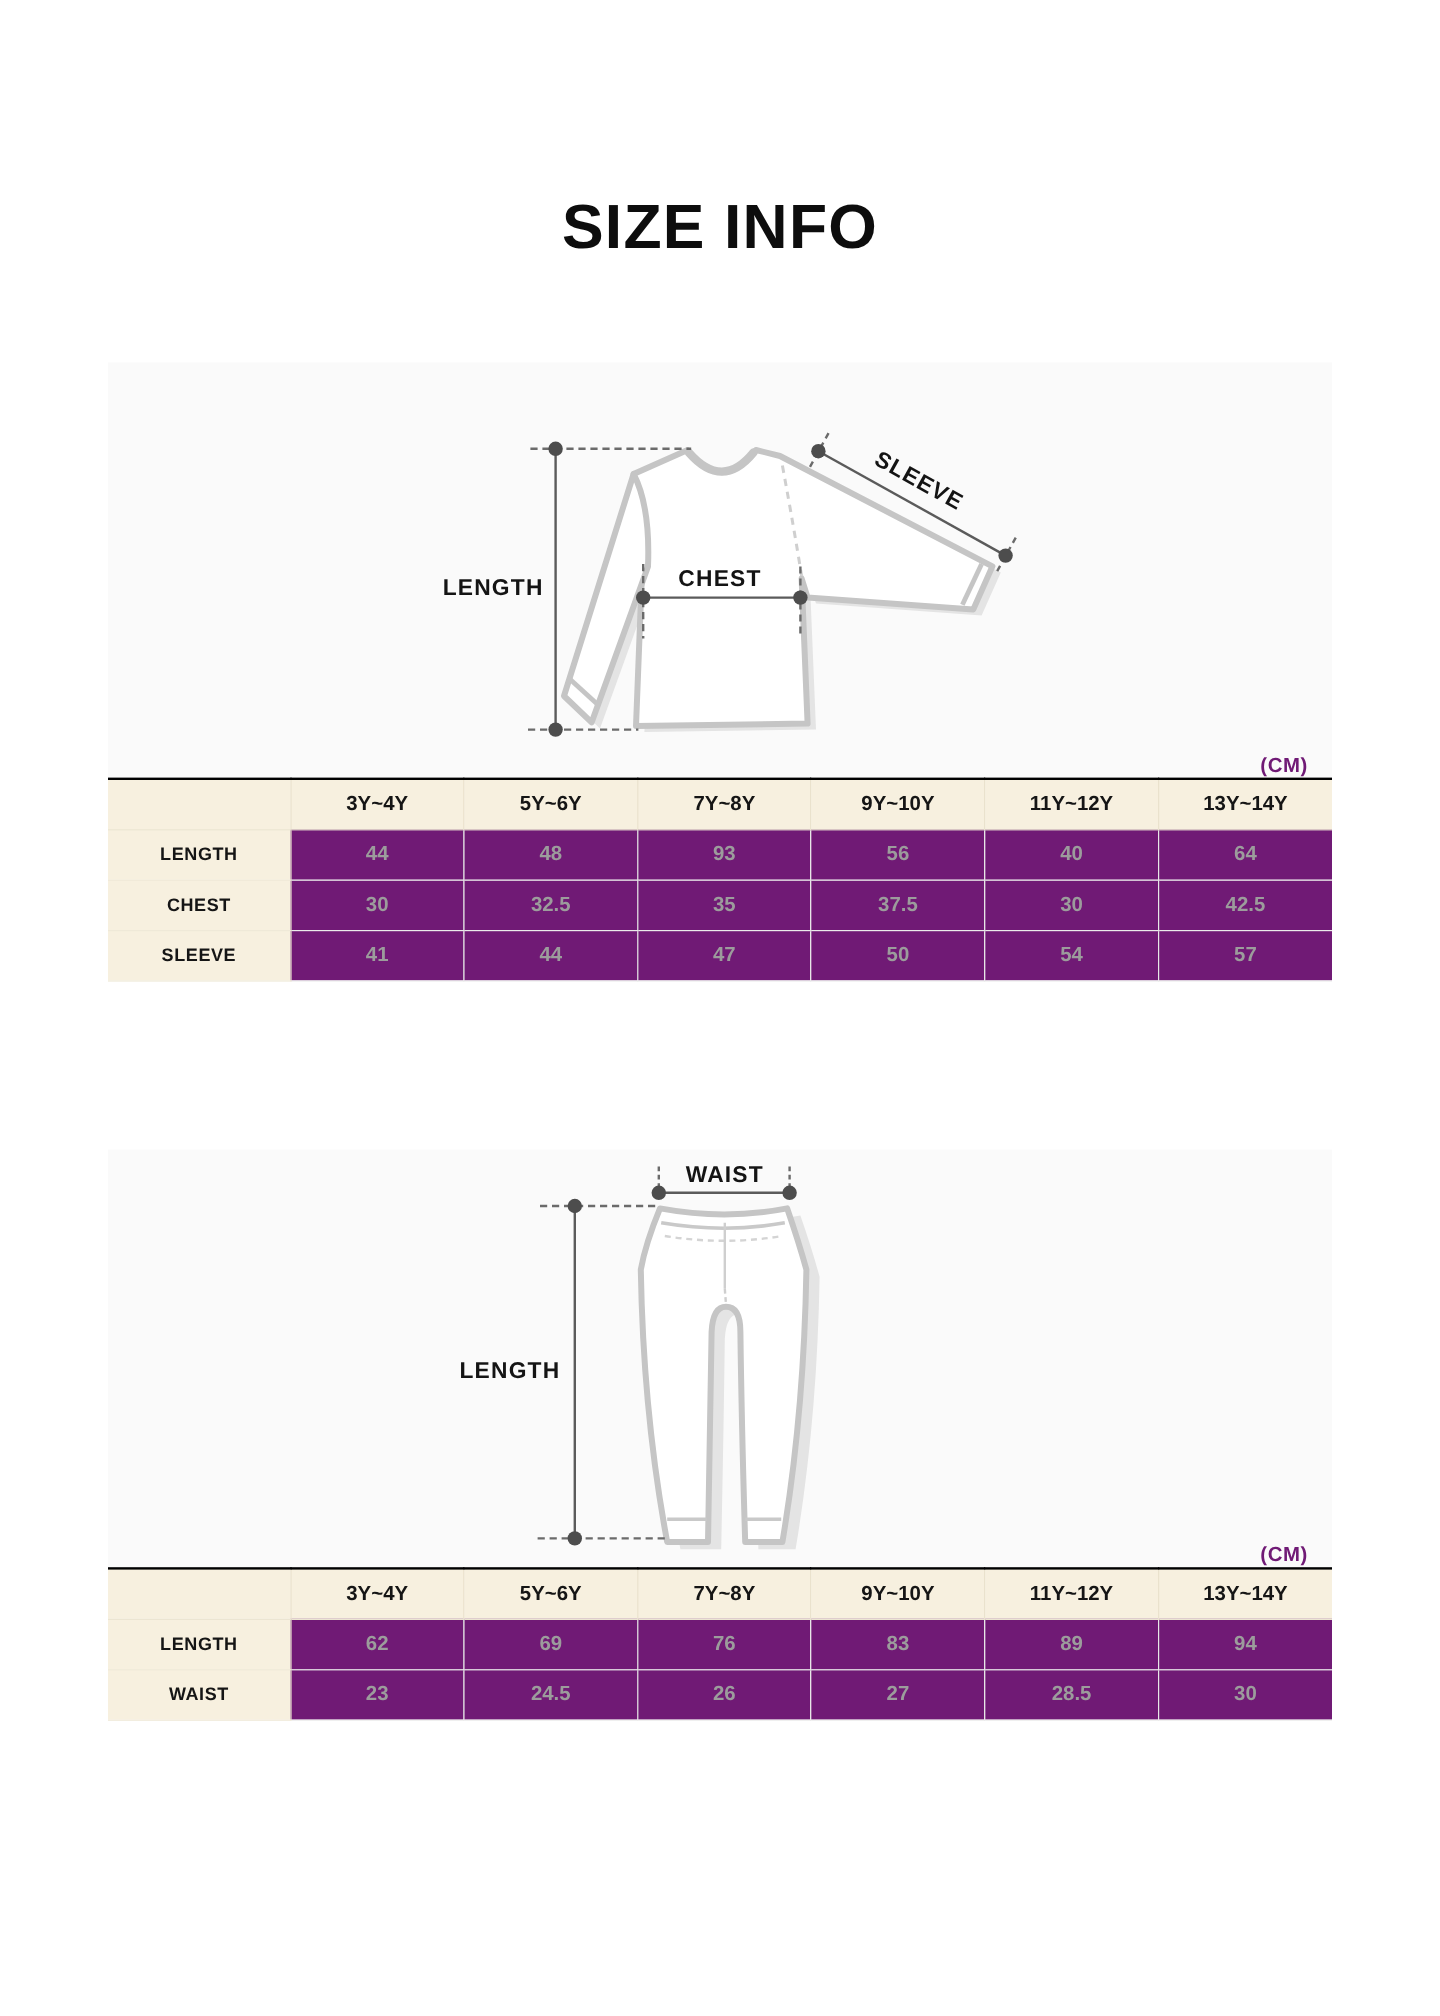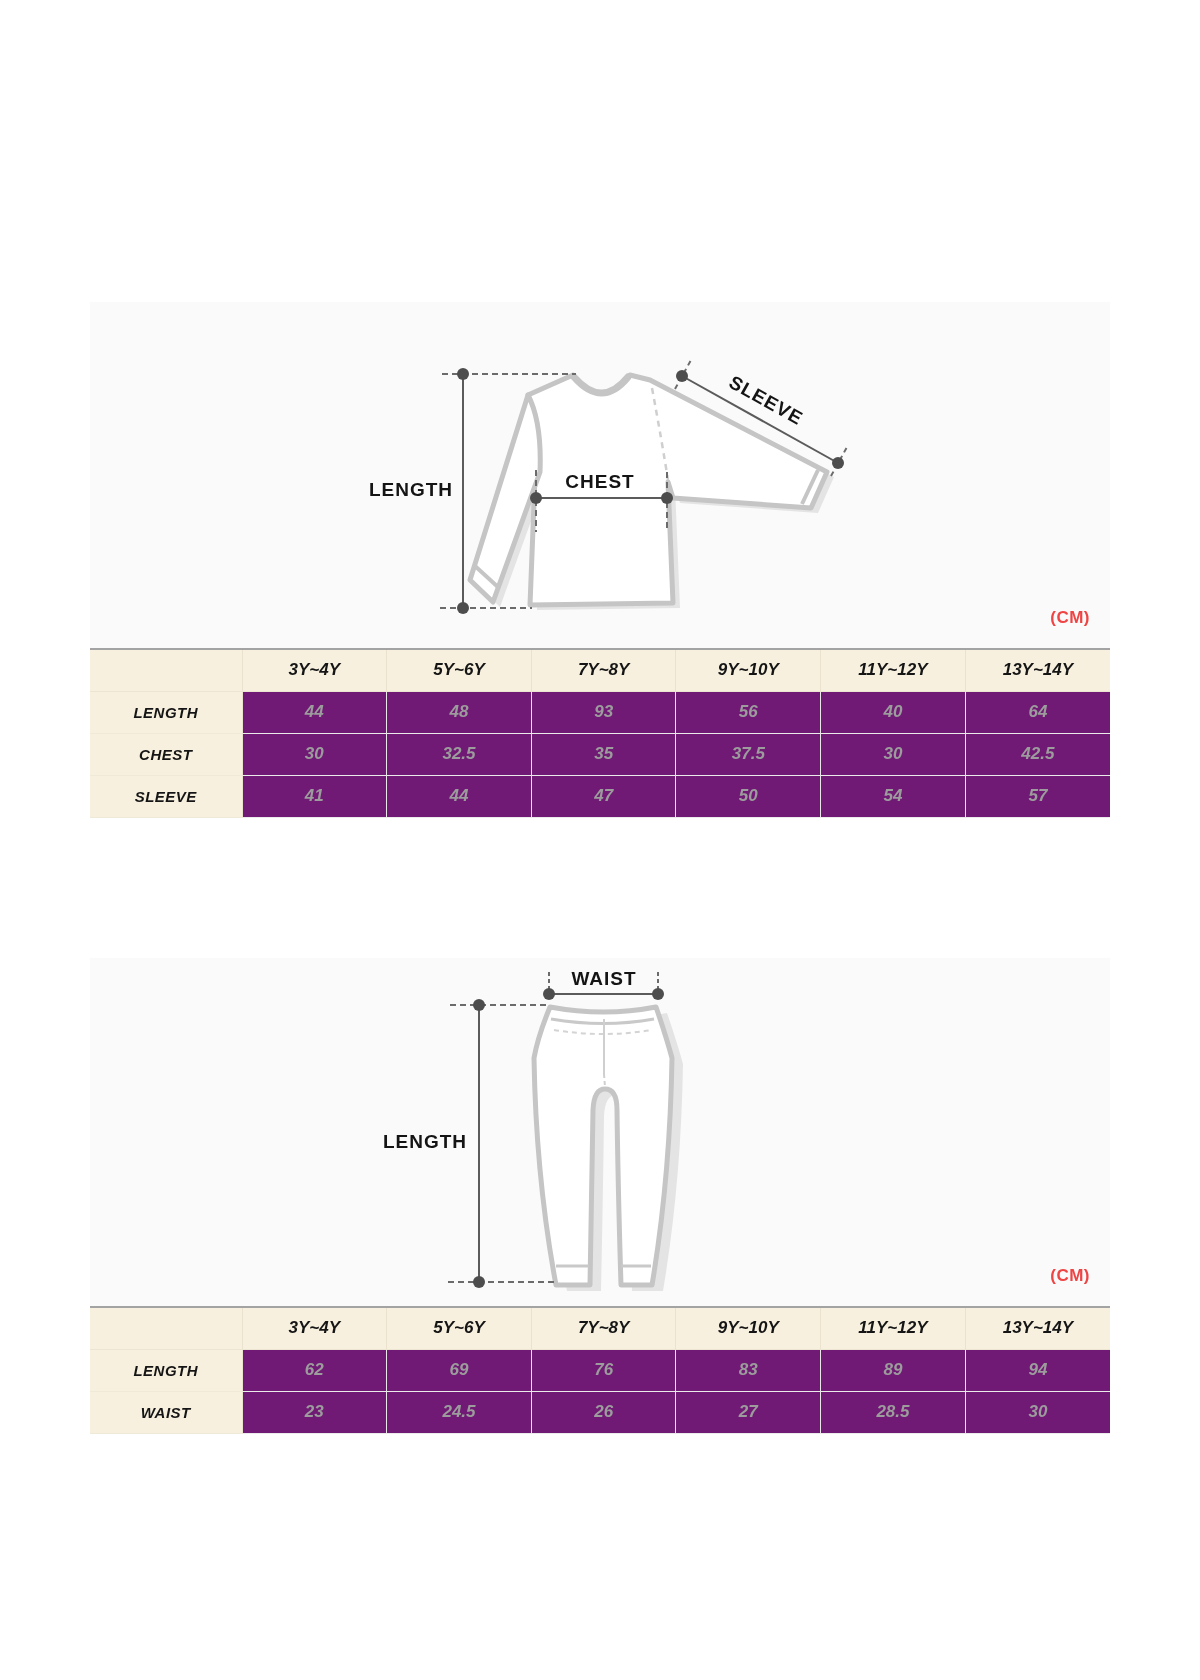--- a/index.html
+++ b/index.html
@@ -12,31 +12,30 @@
     text-align:center; font-size:52px; font-weight:bold;
     color:#0d0d0d; letter-spacing:1px; line-height:1;
   }
 
   .panel { position:absolute; left:90px; width:1020px; background:#fafafa; }
   .panel-1 { top:302px; height:346px; }
   .panel-2 { top:958px; height:348px; }
   .panel svg { display:block; }
 
   .unit-label {
-    position:absolute; right:20px; bottom:20px;
-    font-size:17px; font-weight:bold; color:#ef4444; letter-spacing:0.5px;
+    position:absolute; right:20px; bottom:0;
+    font-size:17px; font-weight:bold; color:#701a75; letter-spacing:0.5px;
   }
 
   .measure-label { font-family:"Liberation Sans", sans-serif; font-size:19px; font-weight:bold; fill:#141414; letter-spacing:1px; }
 
   .size-table {
     position:absolute; left:90px; width:1020px;
     border-collapse:collapse; table-layout:fixed;
-    border-top:2px solid #a3a3a3;
-    font-style:italic;
+    border-top:2px solid #000000;
   }
   .table-1 { top:648px; }
   .table-2 { top:1306px; }
   .size-table th, .size-table td { height:42px; text-align:center; vertical-align:middle; }
   .size-table thead th {
     background:#f7f0df; font-size:17px; font-weight:bold; color:#151515;
     border-right:1px solid #eae2cd; border-bottom:1px solid #ece5d2;
   }
   .size-table tbody th {
     background:#f7f0df; font-size:15px; font-weight:bold; color:#151515; letter-spacing:0.5px;
@@ -47,20 +46,21 @@
     border-right:1px solid #e7e7e7; border-bottom:1px solid #ebebeb;
   }
   .size-table thead th:last-child, .size-table tbody td:last-child { border-right:none; }
   col.label-col { width:152px; }
 </style>
 </head>
 <body>
 
 <div class="page">
 
+  <h1 class="page-title">SIZE INFO</h1>
 
   <section class="panel panel-1">
     <svg width="1020" height="346" viewBox="0 0 1020 346">
 
       <g transform="translate(7,5)" fill="#e4e4e4">
         <path d="M438,93 L483,73 Q512,110 540,73 L560,78 L737,170 L721,206 L583,196 L578,180 L583,301 L440,303 L446,150 Z"></path>
         <path d="M438,93 L380,278 L403,300 L450,170 Q452,120 438,93 Z"></path>
       </g>
 
       <path d="M438,93 L483,73 Q512,110 540,73 L560,78 L737,170 L721,206 L583,196 L578,180 L583,301 L440,303 L446,150 Z" fill="#ffffff" stroke="#c5c5c5" stroke-width="5" stroke-linejoin="round"></path>

